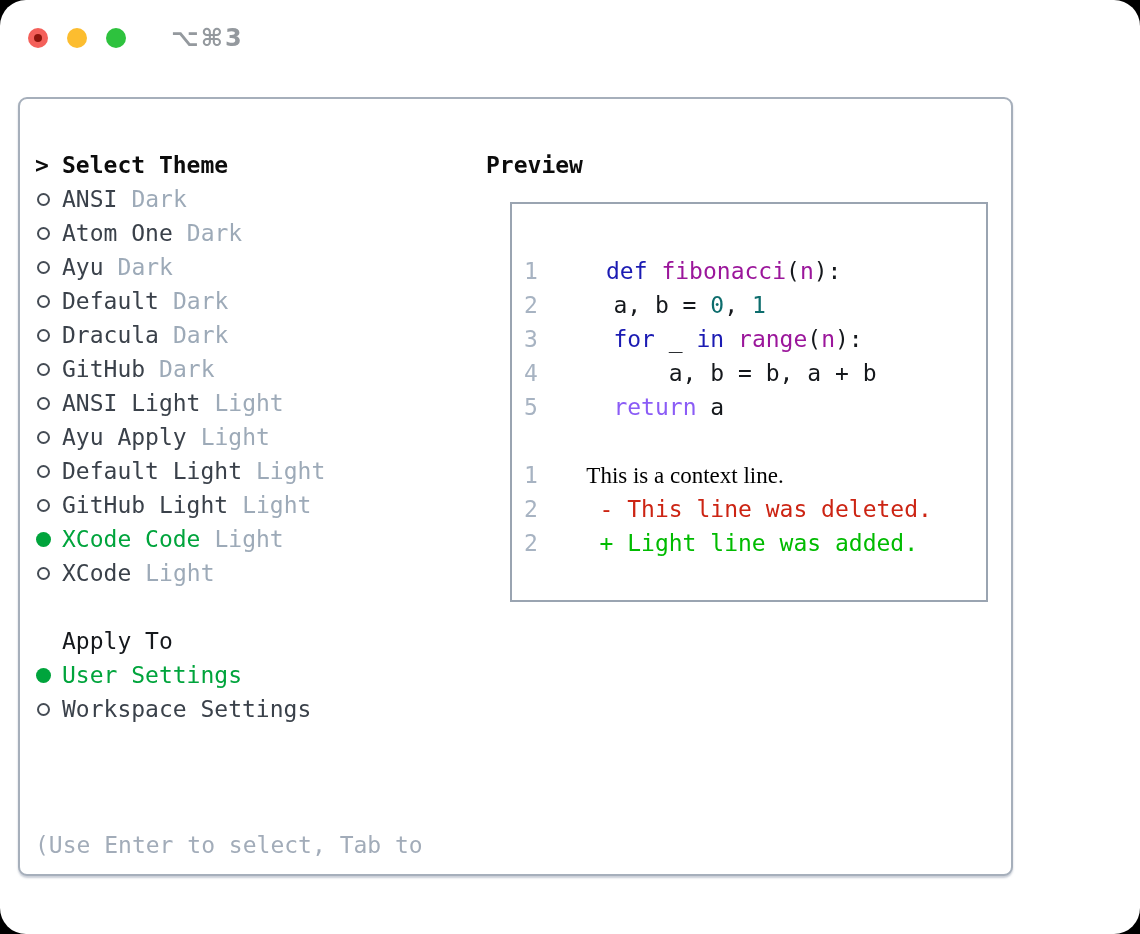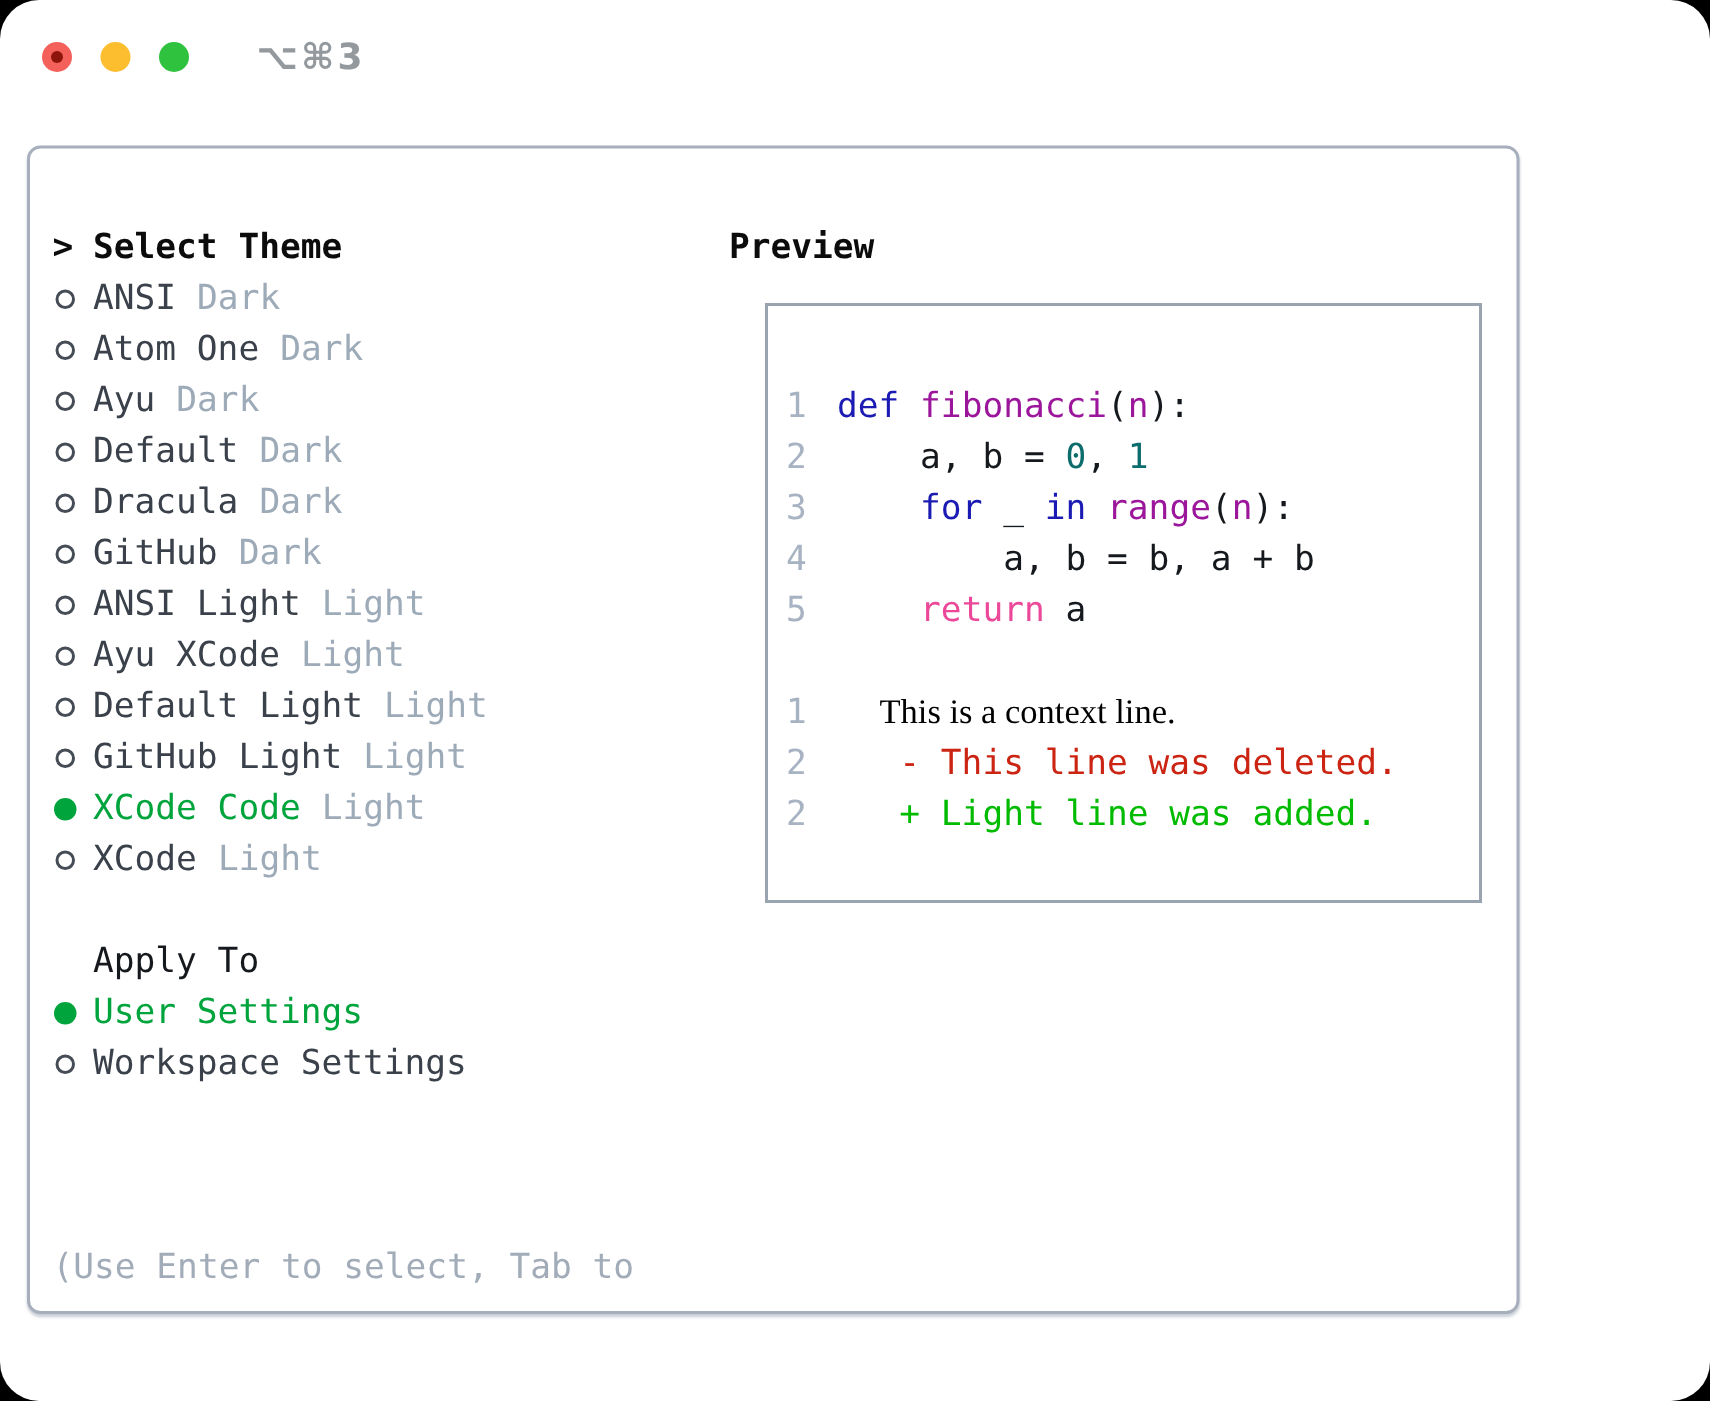--- a/index.html
+++ b/index.html
@@ -96,21 +96,21 @@
       </div>
 
       <div id="theme-list">
           <div class="row"><span class="marker"><span class="radio"></span></span><span class="item-name">ANSI</span><span class="item-variant">Dark</span></div>
           <div class="row"><span class="marker"><span class="radio"></span></span><span class="item-name">Atom One</span><span class="item-variant">Dark</span></div>
           <div class="row"><span class="marker"><span class="radio"></span></span><span class="item-name">Ayu</span><span class="item-variant">Dark</span></div>
           <div class="row"><span class="marker"><span class="radio"></span></span><span class="item-name">Default</span><span class="item-variant">Dark</span></div>
           <div class="row"><span class="marker"><span class="radio"></span></span><span class="item-name">Dracula</span><span class="item-variant">Dark</span></div>
           <div class="row"><span class="marker"><span class="radio"></span></span><span class="item-name">GitHub</span><span class="item-variant">Dark</span></div>
           <div class="row"><span class="marker"><span class="radio"></span></span><span class="item-name">ANSI Light</span><span class="item-variant">Light</span></div>
-          <div class="row"><span class="marker"><span class="radio"></span></span><span class="item-name">Ayu XCode</span><span class="item-variant">Light</span></div>
+          <div class="row"><span class="marker"><span class="radio"></span></span><span class="item-name">Ayu Apply</span><span class="item-variant">Light</span></div>
           <div class="row"><span class="marker"><span class="radio"></span></span><span class="item-name">Default Light</span><span class="item-variant">Light</span></div>
           <div class="row"><span class="marker"><span class="radio"></span></span><span class="item-name">GitHub Light</span><span class="item-variant">Light</span></div>
           <div class="row selected"><span class="marker"><span class="radio sel"></span></span><span class="item-name">XCode Code</span><span class="item-variant">Light</span></div>
           <div class="row"><span class="marker"><span class="radio"></span></span><span class="item-name">XCode</span><span class="item-variant">Light</span></div>
         </div>
 
       <div class="spacer"></div>
 
       <div class="row apply-header">
         <span class="marker"></span>
@@ -127,25 +127,25 @@
       <div class="help">
         <div>(Use Enter to select, Tab to</div>
         <div>change focus)</div>
       </div>
     </div>
 
     <div class="preview-title">Preview</div>
 
     <div class="preview-box">
       <div id="code-lines">
-          <div class="cline"><span class="lineno">1</span><span style="color: rgb(27, 27, 179);">def </span><span style="color: rgb(155, 22, 155);">fibonacci</span><span style="color: rgb(21, 24, 28);">(</span><span style="color: rgb(155, 22, 155);">n</span><span style="color: rgb(21, 24, 28);">):</span></div>
+          <div class="cline"><span class="lineno">1</span><span style="color: rgb(27, 27, 179); margin-left: 48px;">def </span><span style="color: rgb(155, 22, 155);">fibonacci</span><span style="color: rgb(21, 24, 28);">(</span><span style="color: rgb(155, 22, 155);">n</span><span style="color: rgb(21, 24, 28);">):</span></div>
           <div class="cline"><span class="lineno">2</span><span style="color: rgb(21, 24, 28); margin-top: 33px;">    a, b = </span><span style="color: rgb(13, 109, 109);">0</span><span style="color: rgb(21, 24, 28);">, </span><span style="color: rgb(13, 109, 109);">1</span></div>
           <div class="cline"><span class="lineno">3</span><span style="color: rgb(21, 24, 28);">    </span><span style="color: rgb(27, 27, 179);">for</span><span style="color: rgb(21, 24, 28);"> _ </span><span style="color: rgb(27, 27, 179);">in</span><span style="color: rgb(21, 24, 28);"> </span><span style="color: rgb(155, 22, 155);">range</span><span style="color: rgb(21, 24, 28);">(</span><span style="color: rgb(155, 22, 155);">n</span><span style="color: rgb(21, 24, 28);">):</span></div>
           <div class="cline"><span class="lineno">4</span><span style="color: rgb(21, 24, 28);">        a, b = b, a + b</span></div>
-          <div class="cline"><span class="lineno">5</span><span style="color: rgb(21, 24, 28);">    </span><span style="color: #ec4899;">return</span><span style="color: rgb(21, 24, 28);"> a</span></div>
+          <div class="cline"><span class="lineno">5</span><span style="color: rgb(21, 24, 28);">    </span><span style="color: #8b5cf6;">return</span><span style="color: rgb(21, 24, 28);"> a</span></div>
         </div>
       <div class="blank-sep"></div>
       <div id="diff-lines">
           <div class="cline"><span class="lineno">1</span><span class="ctx">     This is a context line.</span></div>
           <div class="cline"><span class="lineno">2</span><span class="del">   - This line was deleted.</span></div>
           <div class="cline"><span class="lineno">2</span><span class="add">   + Light line was added.</span></div>
         </div>
     </div>
 
   </div>

